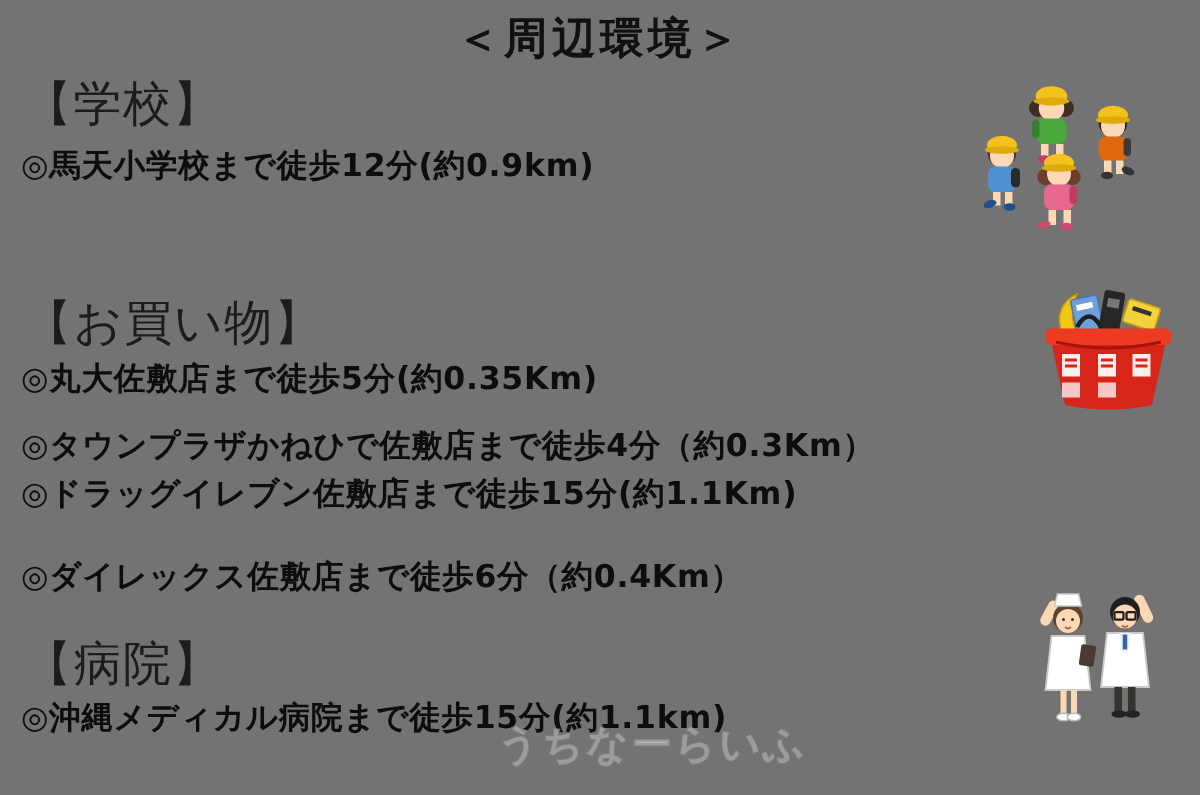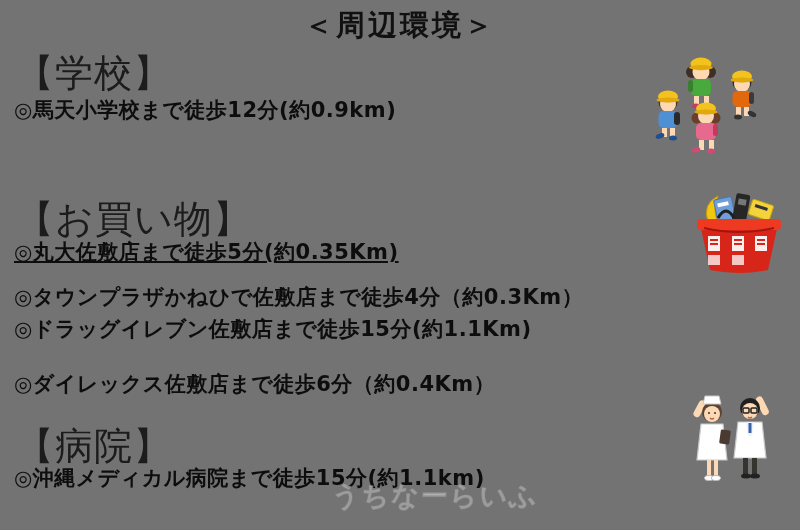--- a/index.html
+++ b/index.html
@@ -6,33 +6,33 @@
   .canvas{
     position:relative;width:800px;height:530px;background:#737373;
     overflow:hidden;font-family:"DejaVu Sans","Liberation Sans",sans-serif;
     color:#111;
   }
   .title{
     position:absolute;top:6px;left:0;width:100%;text-align:center;
     font-size:29px;font-weight:bold;letter-spacing:3px;white-space:nowrap;
   }
   .heading{
-    position:absolute;left:16px;font-size:38px;font-weight:500;
+    position:absolute;left:16px;font-size:32px;font-weight:500;
     font-family:"DejaVu Serif","Liberation Serif",serif;color:#1c1c1c;
     white-space:nowrap;letter-spacing:1px;
   }
   .item{
     position:absolute;left:14px;font-size:21px;font-weight:bold;
     white-space:nowrap;letter-spacing:0.5px;color:#0d0d0d;
   }
   .h-school{top:48px;}
   .i-school-1{top:96px;}
   .i-school-2{top:140px;}
   .h-shop{top:194px;}
-  .i-shop-1{top:238px;text-decoration:underline;}
+  .i-shop-1{top:238px;}
   .i-shop-2{top:283px;}
   .i-shop-3{top:315px;}
   .i-shop-4{top:370px;}
   .h-hosp{top:421px;}
   .i-hosp-1{top:464px;}
   .icon{position:absolute;}
   .icon-children{left:644px;top:52px;width:138px;height:120px;}
   .icon-basket{left:688px;top:188px;width:102px;height:94px;}
   .icon-medical{left:686px;top:392px;width:96px;height:100px;}
   .watermark{

